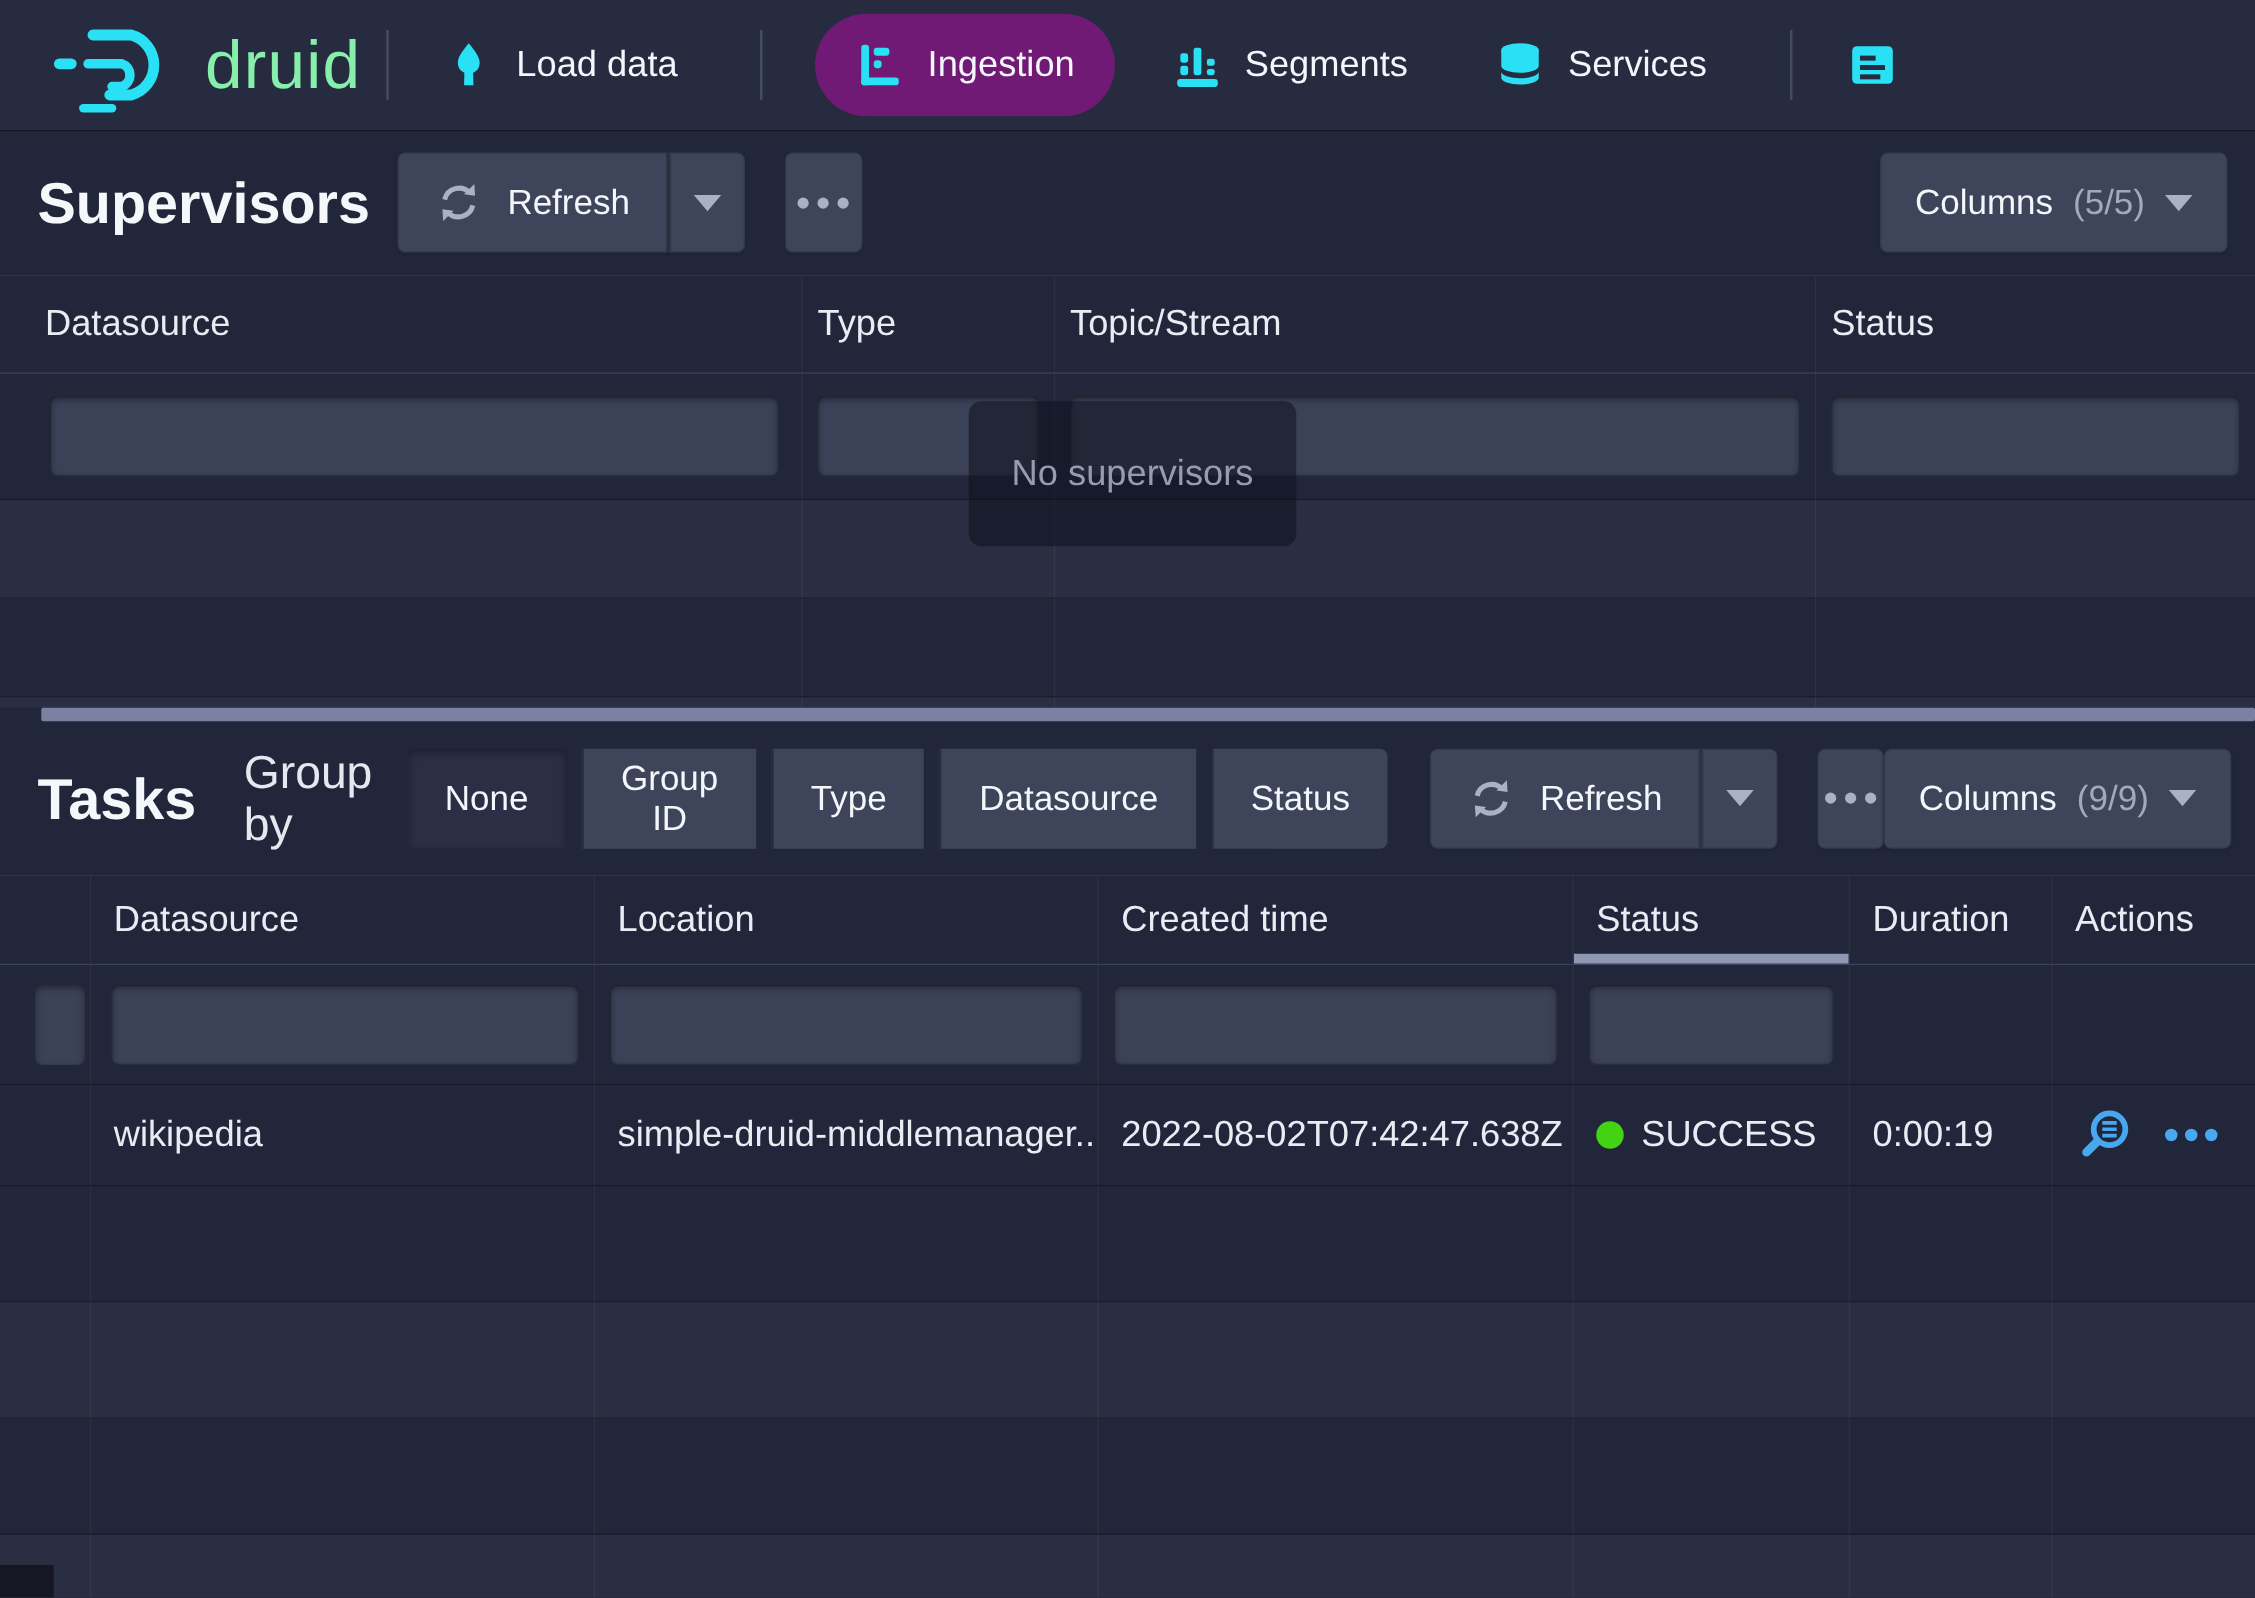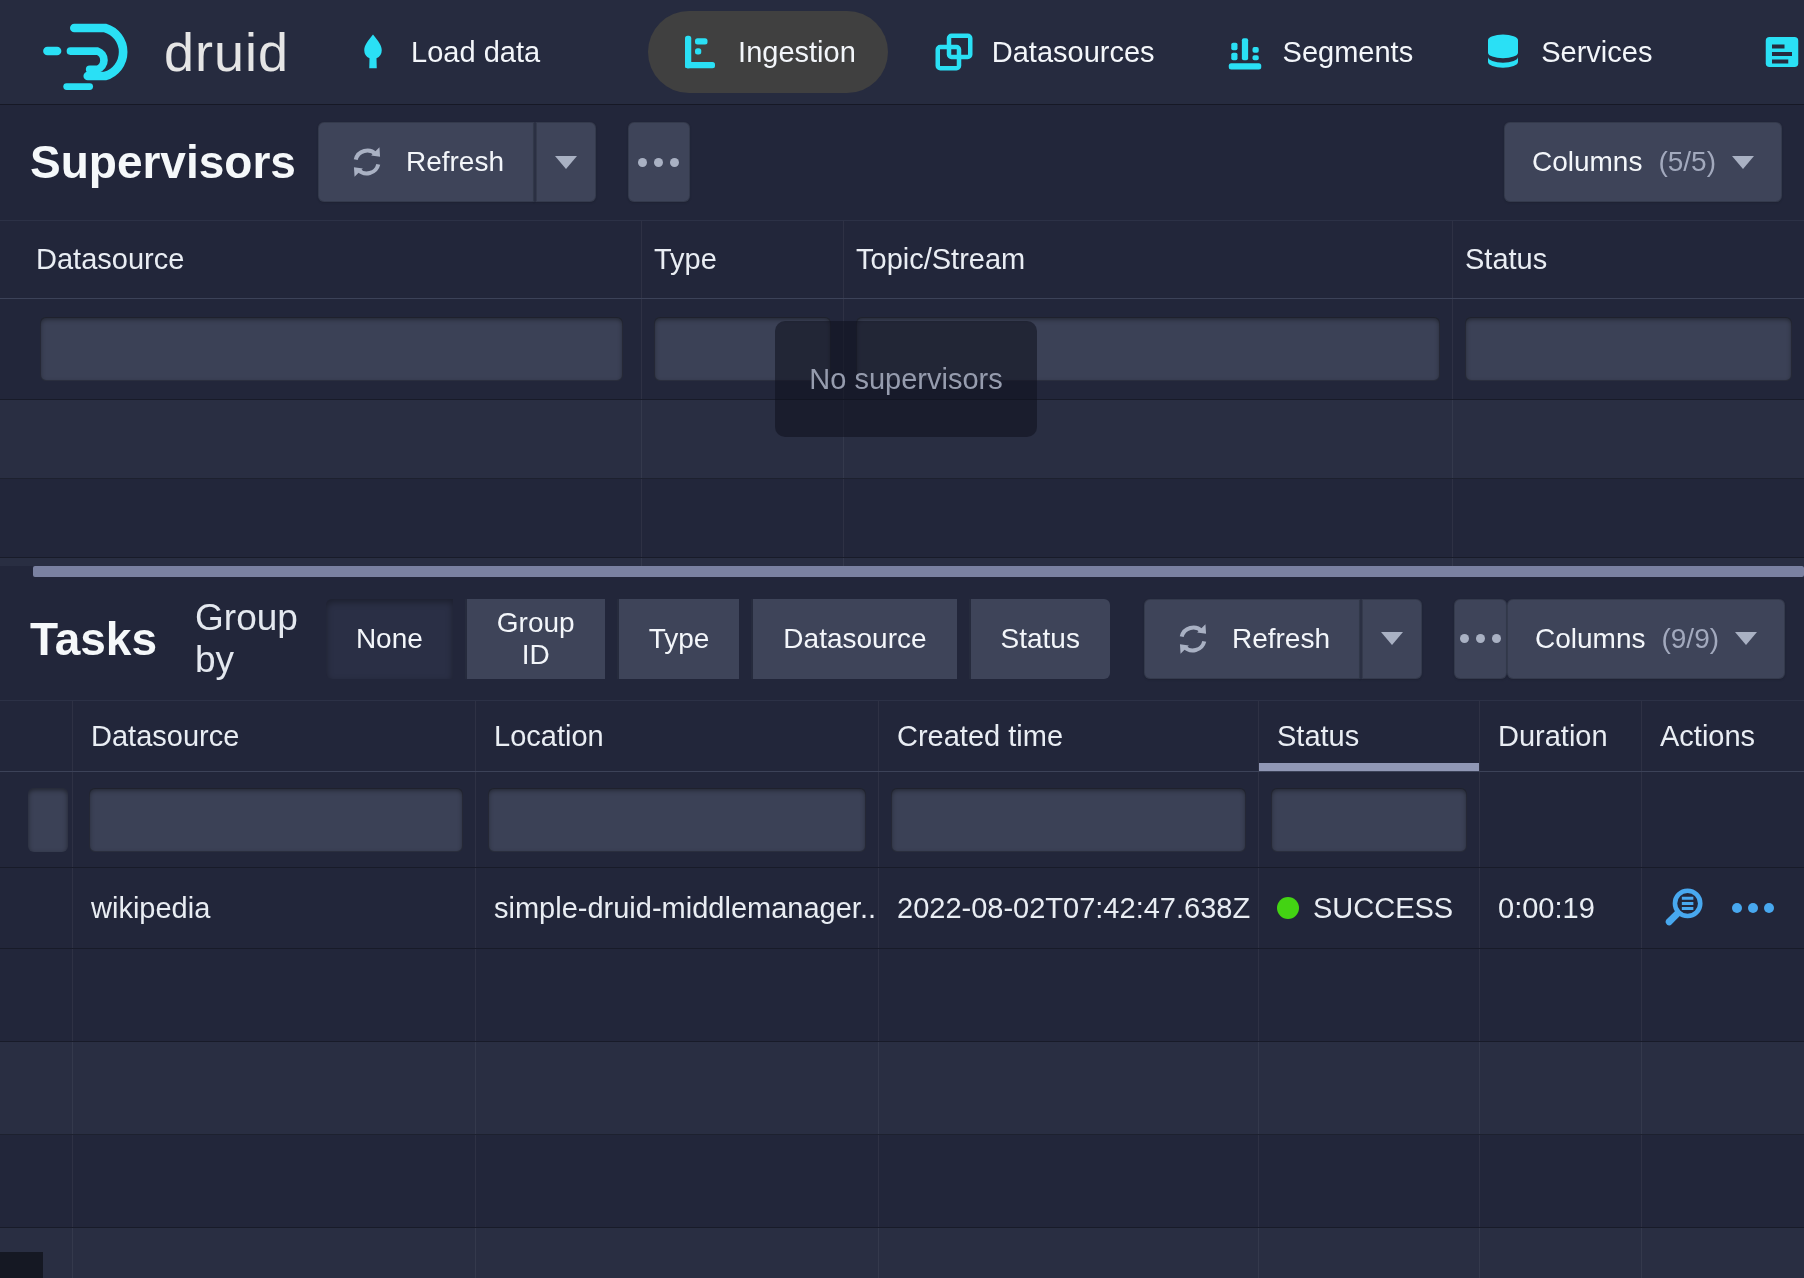--- a/index.html
+++ b/index.html
@@ -5,24 +5,24 @@
   html,body{margin:0;padding:0;}
   body{
     width:1804px;height:1278px;overflow:hidden;position:relative;
     background:#22263a;color:#edf0f6;
     font-family:"Liberation Sans", sans-serif;
     -webkit-font-smoothing:antialiased;
   }
   
   .navbar{height:104px;background:#262b3f;display:flex;align-items:center;padding-left:34px;box-shadow:0 1px 0 rgba(0,0,0,.35);}
   .brand{display:flex;align-items:center;gap:10px;cursor:pointer;}
-  .brand-text{font-size:54px;color:#e5e5e5;font-weight:400;letter-spacing:1px;}
+  .brand-text{font-size:54px;color:#86efac;font-weight:400;letter-spacing:1px;}
   .nav-sep{width:2px;height:56px;background:#454b60;margin:0 20px;}
   .nav-item{display:flex;align-items:center;gap:18px;font-size:29px;color:#f3f6fa;height:82px;padding:0 24px;margin-right:22px;border-radius:41px;cursor:pointer;white-space:nowrap;}
-  .nav-item.active{background:#404040;padding:0 32px;margin:0 22px;}
+  .nav-item.active{background:#701a75;padding:0 32px;margin:0 22px;}
   .nicon{display:flex;align-items:center;}
   
   .toolbar{display:flex;align-items:center;padding:0 22px 0 30px;}
   .sup-toolbar{height:116px;}
   .task-toolbar{height:123px;}
   h1{font-size:46px;font-weight:700;margin:0;color:#f5f8fa;}
   .sup-toolbar h1{margin-right:22px;}
   .task-toolbar h1{margin-right:38px;}
   .grouplabel{font-size:37px;color:#e4e8ef;margin-right:28px;}
   .btn{background:#3e4459;height:80px;border:none;border-radius:6px;color:#f3f6fa;font-size:28px;
@@ -121,29 +121,20 @@
       <svg width="40" height="40" viewBox="0 0 32 32" fill="#2ae0f5">
         <rect x="4" y="3" width="5" height="26" rx="2"></rect>
         <rect x="4" y="24" width="24" height="5" rx="2"></rect>
         <rect x="12" y="5" width="10" height="5" rx="2"></rect>
         <rect x="12" y="13" width="5" height="5" rx="2"></rect>
       </svg>
     </span>
     <span>Ingestion</span>
   </div>
 
-  <div class="nav-item">
-    <span class="nicon">
-      <svg width="40" height="40" viewBox="0 0 32 32" fill="none" stroke="#2ae0f5" stroke-width="3.6">
-        <rect x="12" y="3" width="17" height="17" rx="2"></rect>
-        <rect x="3" y="12" width="17" height="17" rx="2"></rect>
-      </svg>
-    </span>
-    <span>Datasources</span>
-  </div>
 
   <div class="nav-item">
     <span class="nicon">
       <svg width="40" height="40" viewBox="0 0 32 32" fill="#2ae0f5">
         <rect x="3" y="25" width="26" height="5" rx="2"></rect>
         <rect x="5" y="16.5" width="5" height="6" rx="1.5"></rect>
         <rect x="5" y="8.5" width="5" height="6" rx="1.5"></rect>
         <rect x="13.5" y="5" width="5" height="17.5" rx="1.5"></rect>
         <rect x="22" y="12" width="5" height="4.5" rx="1.5"></rect>
         <rect x="22" y="18.5" width="5" height="4" rx="1.5"></rect>

